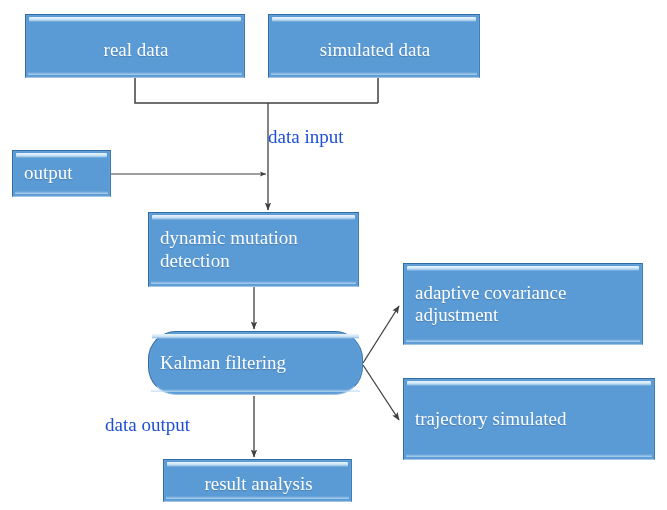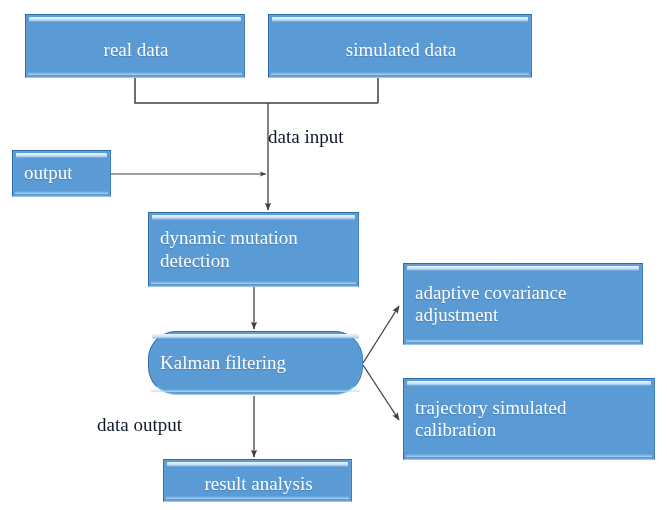--- a/index.html
+++ b/index.html
@@ -63,21 +63,21 @@
   .node .txt {
     position: relative;
     z-index: 2;
   }
   .node.center .txt { text-align: center; margin-top: 8px; }
   .node.left   .txt { text-align: left; }
 
   
   .label {
     position: absolute;
-    color: #0f172a;
+    color: #1d4ed8;
     font-size: 19px;
     white-space: nowrap;
   }
 
   
   .edges {
     position: absolute;
     left: 0;
     top: 0;
     width: 667px;
@@ -114,21 +114,21 @@
 
     <path d="M363,365 L399,420" fill="none" stroke="#404040" stroke-width="1.3" marker-end="url(#arrowhead)"></path>
 
     <path d="M254,396 L254,457" fill="none" stroke="#404040" stroke-width="1.3" marker-end="url(#arrowhead)"></path>
   </svg>
 
   <div class="node center" style="left:25px; top:14px; width:220px; height:64px;">
     <span class="txt">real data</span>
   </div>
 
-  <div class="node center" style="left:268px; top:14px; width:264px; height:64px;">
+  <div class="node center" style="left:268px; top:14px; width:212px; height:64px;">
     <span class="txt">simulated data</span>
   </div>
 
   <div class="node left" style="left:12px; top:150px; width:99px; height:47px;">
     <span class="txt">output</span>
   </div>
 
   <div class="node left" style="left:148px; top:212px; width:211px; height:75px;">
     <span class="txt">dynamic mutation</span>
     <span class="txt">detection</span>
@@ -138,28 +138,27 @@
     <span class="txt">Kalman filtering</span>
   </div>
 
   <div class="node left" style="left:403px; top:263px; width:240px; height:82px;">
     <span class="txt">adaptive covariance</span>
     <span class="txt">adjustment</span>
   </div>
 
   <div class="node left" style="left:403px; top:378px; width:252px; height:82px;">
     <span class="txt">trajectory simulated</span>
-    <span class="txt">calibration</span>
   </div>
 
   <div class="node center" style="left:163px; top:459px; width:189px; height:43px;">
     <span class="txt">result analysis</span>
   </div>
 
   <div class="label" style="left:268px; top:126px;">
     <span>data input</span>
   </div>
 
-  <div class="label" style="left:97px; top:414px;">
+  <div class="label" style="left:105px; top:414px;">
     <span>data output</span>
   </div>
 
 </div>
 
 </body></html>

